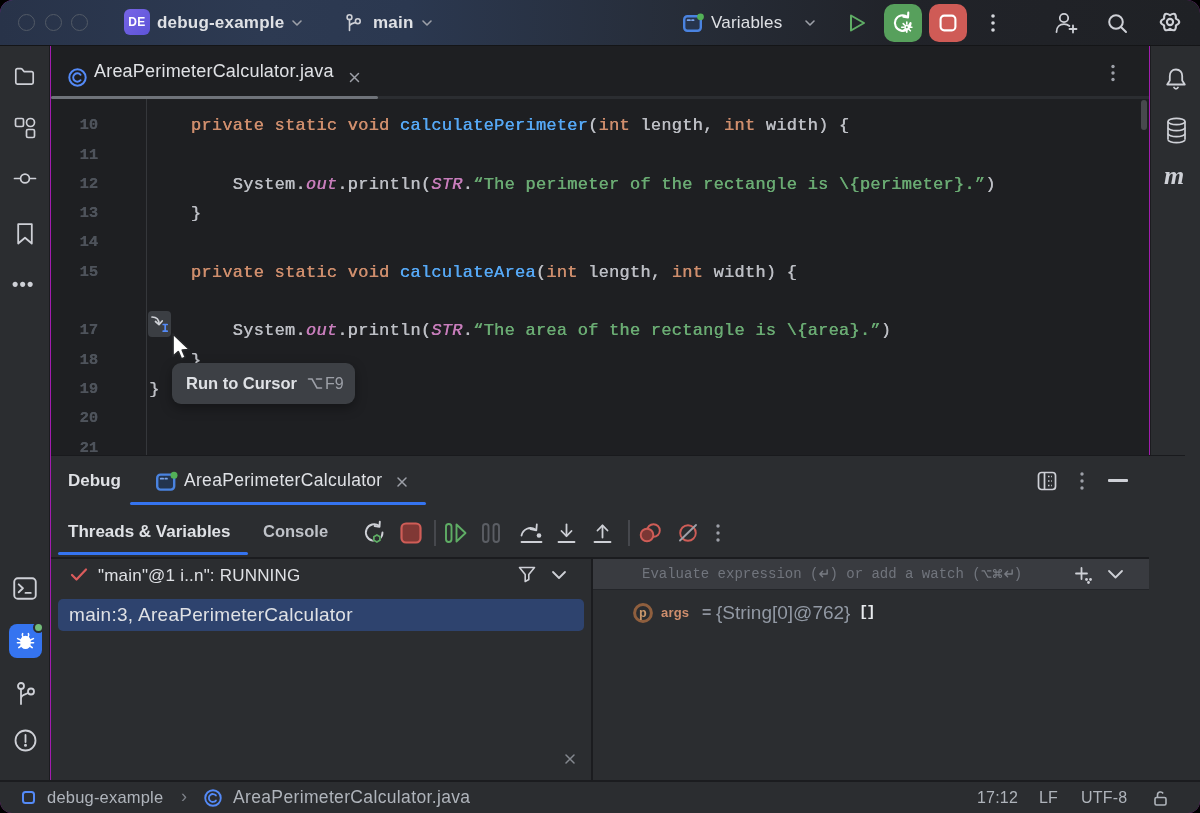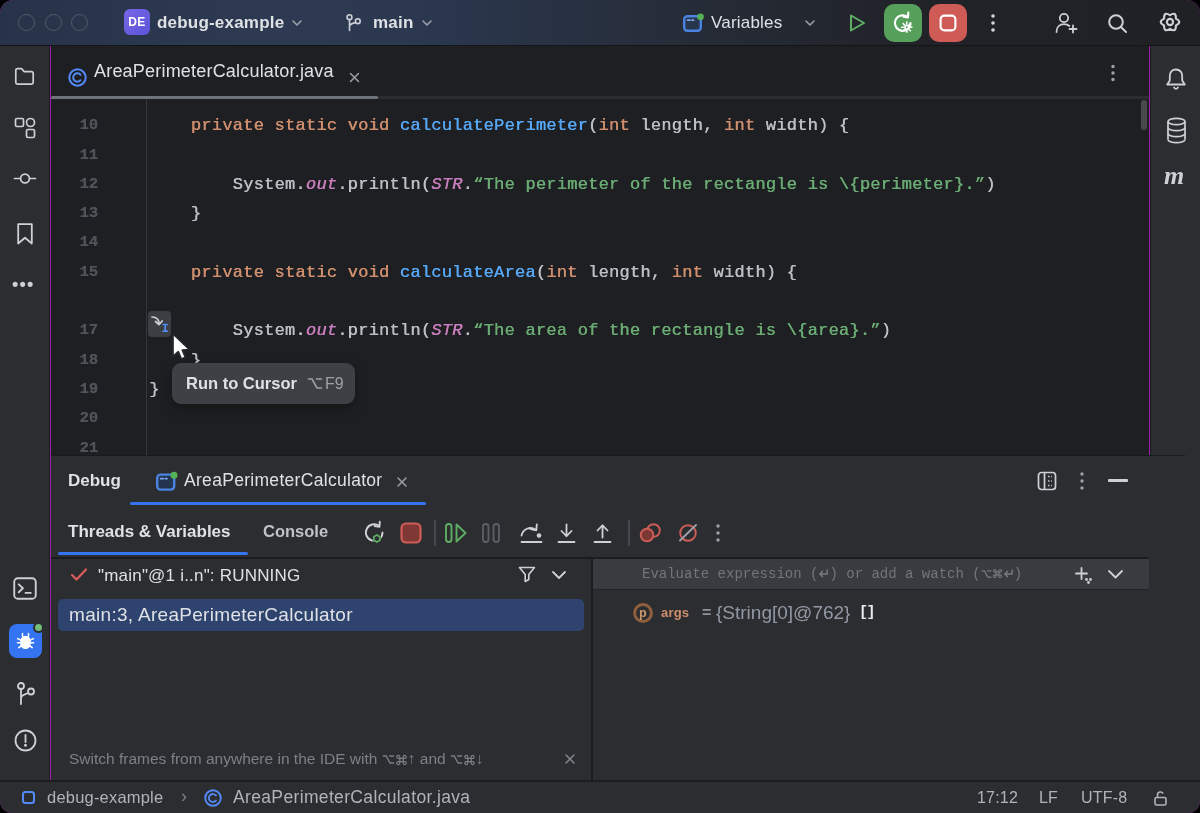--- a/index.html
+++ b/index.html
@@ -354,29 +354,20 @@
       </svg>
     <div class="abs white" style="left:47px;top:103px;height:33px;line-height:33px;font-size:17px;letter-spacing:.2px;">"main"@1 i..n": RUNNING</div>
     <svg class="abs" style="left:467px;top:110px;" width="18" height="17" viewBox="0 0 18 17">
         <path d="M1.5 1.5 L16.5 1.5 L10.8 8.4 L10.8 13.5 L7.2 15.5 L7.2 8.4 Z" fill="none" stroke="#ced0d6" stroke-width="1.6" stroke-linejoin="round"></path>
       </svg>
     <svg class="abs" style="left:500px;top:114px;" width="16" height="10" viewBox="0 0 16 10">
         <path d="M2 2 L8 8 L14 2" stroke="#ced0d6" stroke-width="1.8" fill="none" stroke-linecap="round" stroke-linejoin="round"></path>
       </svg>
     <div class="abs" style="left:7px;top:143px;width:526px;height:32px;background:#2E436E;border-radius:5px;"></div>
     <div class="abs white" style="left:18px;top:143px;height:32px;line-height:32px;font-size:19px;letter-spacing:.3px;">main:3, AreaPerimeterCalculator</div>
-    <div class="abs" style="left:18px;top:289px;height:28px;line-height:28px;font-size:15.5px;color:#7c8087;">Switch frames from anywhere in the IDE with <svg width="13" height="11" viewBox="0 0 16 14" style="display:inline;vertical-align:-1px;">
-          <path d="M1.5 2.5 L5 2.5 L10 11.5 L14.5 11.5 M9.5 2.5 L14.5 2.5" fill="none" stroke="#7c8087" stroke-width="1.7" stroke-linecap="round"></path>
-        </svg><svg width="13" height="12" viewBox="0 0 16 15" style="display:inline;vertical-align:-2px;">
-          <path d="M4 5.5 a1.9 1.9 0 1 1 1.9-1.9 L5.9 11.4 A1.9 1.9 0 1 1 4 9.5 L12 9.5 a1.9 1.9 0 1 1-1.9 1.9 L10.1 3.6 A1.9 1.9 0 1 1 12 5.5 Z" fill="none" stroke="#7c8087" stroke-width="1.5"></path>
-        </svg>↑ and <svg width="13" height="11" viewBox="0 0 16 14" style="display:inline;vertical-align:-1px;">
-          <path d="M1.5 2.5 L5 2.5 L10 11.5 L14.5 11.5 M9.5 2.5 L14.5 2.5" fill="none" stroke="#7c8087" stroke-width="1.7" stroke-linecap="round"></path>
-        </svg><svg width="13" height="12" viewBox="0 0 16 15" style="display:inline;vertical-align:-2px;">
-          <path d="M4 5.5 a1.9 1.9 0 1 1 1.9-1.9 L5.9 11.4 A1.9 1.9 0 1 1 4 9.5 L12 9.5 a1.9 1.9 0 1 1-1.9 1.9 L10.1 3.6 A1.9 1.9 0 1 1 12 5.5 Z" fill="none" stroke="#7c8087" stroke-width="1.5"></path>
-        </svg>↓</div>
     <svg class="abs" style="left:513px;top:297px;" width="12" height="12" viewBox="0 0 12 12">
         <path d="M2 2 L10 10 M10 2 L2 10" stroke="#84888f" stroke-width="1.5" stroke-linecap="round"></path>
       </svg>
 
     <div class="abs" style="left:540px;top:102px;width:1.5px;height:223px;background:#1b1c1f;"></div>
 
     <div class="abs" style="left:541.5px;top:103px;width:556.5px;height:31px;background:#393b40;border-bottom:1px solid #232529;"></div>
     <div class="abs mono" style="left:558px;top:103px;height:31px;line-height:31px;font-size:14px;color:#71757d;white-space:pre;">Evaluate expression (<svg width="11" height="11" viewBox="0 0 12 12" style="display:inline;vertical-align:-1px;">
           <path d="M10 2 L10 6.5 L2.5 6.5 M5 3.5 L2 6.5 L5 9.5" fill="none" stroke="#787c83" stroke-width="1.5" stroke-linecap="round" stroke-linejoin="round"></path>
         </svg>) or add a watch (<svg width="11" height="10" viewBox="0 0 16 14" style="display:inline;vertical-align:-1px;">

